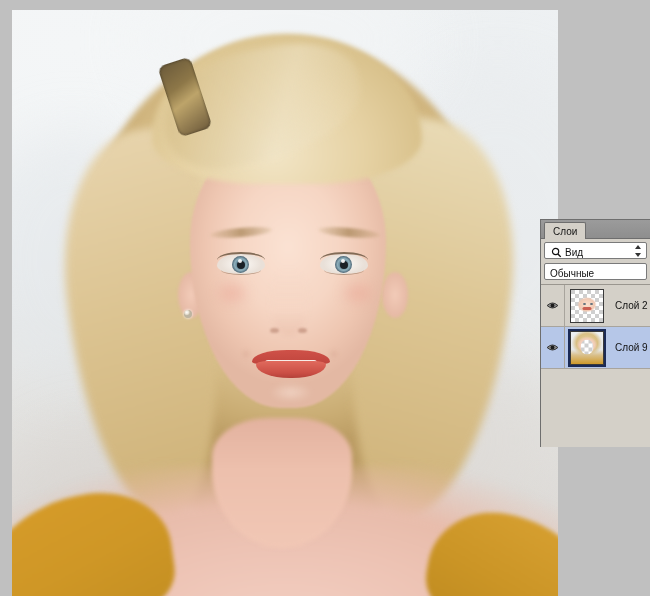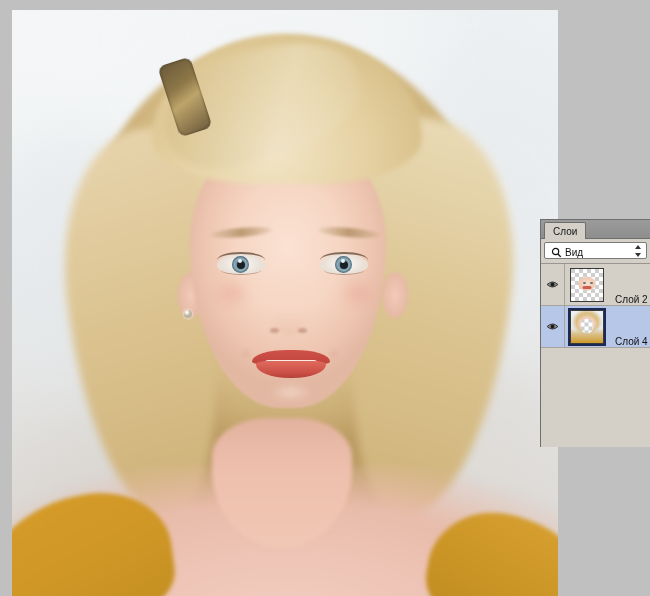--- a/index.html
+++ b/index.html
@@ -275,21 +275,21 @@
       conic-gradient(#fff 0 25%, #b9b9b9 0 50%, #fff 0 75%, #b9b9b9 0) 0 0 / 5.5px 5.5px;
     border: 1px solid #555;
   }
   .lock-brush { width: 14px; height: 12px; }
 
   .layer-list {
     border-top: 1px solid #9a968f;
     background: #d4d0c8;
   }
   .layer-row {
-    display: flex; align-items: flex-end;
+    display: flex; align-items: center;
     height: 42px;
     border-bottom: 1px solid #a8a49d;
     position: relative;
   }
   .layer-row.selected { background: #b6c7e8; }
 
   .eye-cell {
     width: 24px; flex: 0 0 24px;
     display: flex; align-items: center; justify-content: center;
     border-right: 1px solid #a8a49d;
@@ -426,20 +426,23 @@
             <line x1="7.6" y1="7.6" x2="10.6" y2="10.8" stroke="#111" stroke-width="1.5"></line>
           </svg>
         </span>
         <span class="val">Вид</span>
         <span class="spin">
           <i class="up"></i>
             <i class="dn"></i>
         </span>
       </div>
 
+      <div class="field mode">
+        <span class="val">Обычные</span>
+      </div>
 
     </div>
 
     <div class="layer-list">
 
       <div class="layer-row">
         <div class="eye-cell">
           <span class="eye-ico">
             <svg viewBox="0 0 14 10" width="13" height="9">
               <path d="M1 5 Q7 -0.6 13 5 Q7 10.6 1 5 Z" fill="#8a8a8a" stroke="#2b2b2b" stroke-width="1"></path>
@@ -469,21 +472,21 @@
           </span>
         </div>
         <div class="thumb-cell">
           <div class="thumb framed">
             <div class="mini photo-mini"></div>
             <div class="mini">
                 <div class="m-hole"></div>
               </div>
           </div>
         </div>
-        <div class="name-cell">Слой 4</div>
+        <div class="name-cell">Слой 9</div>
       </div>
 
 
     </div>
 
     <div class="panel-foot"></div>
   </div>
 
 </div>
 

